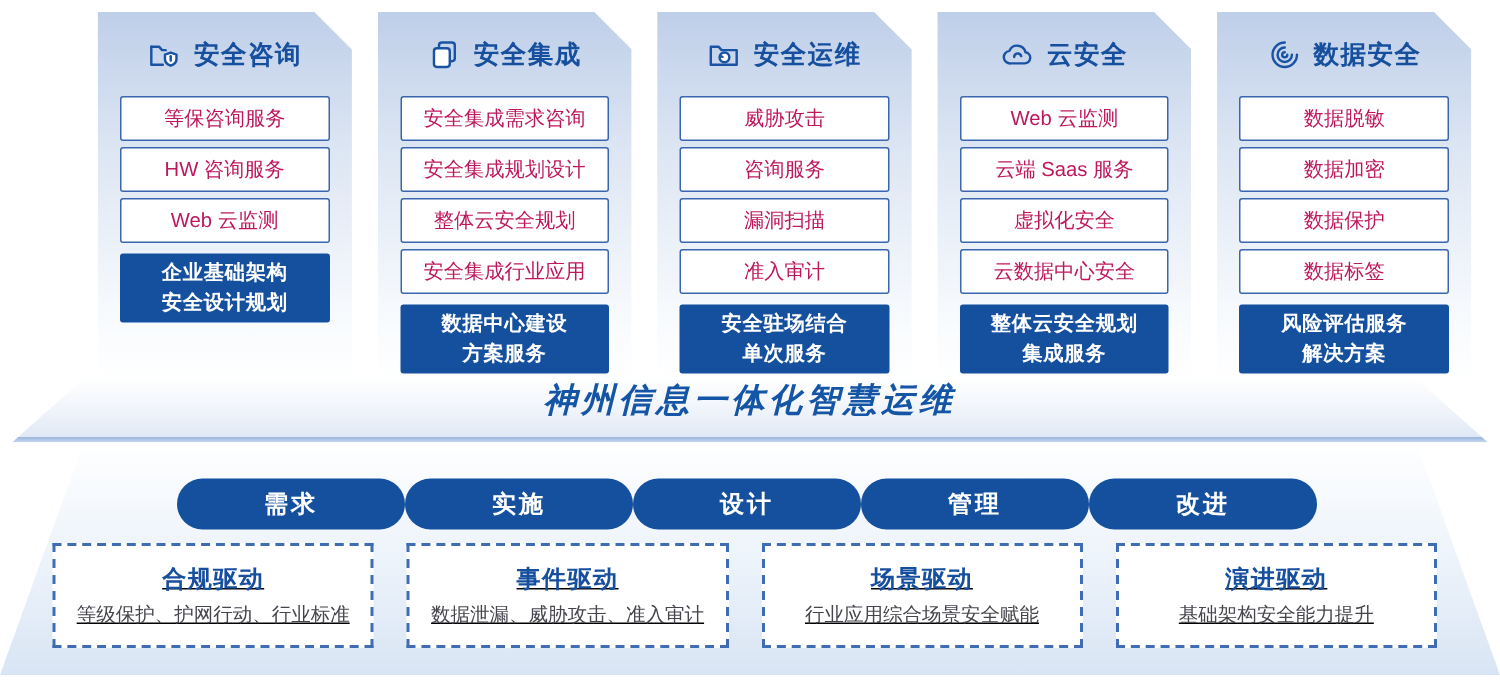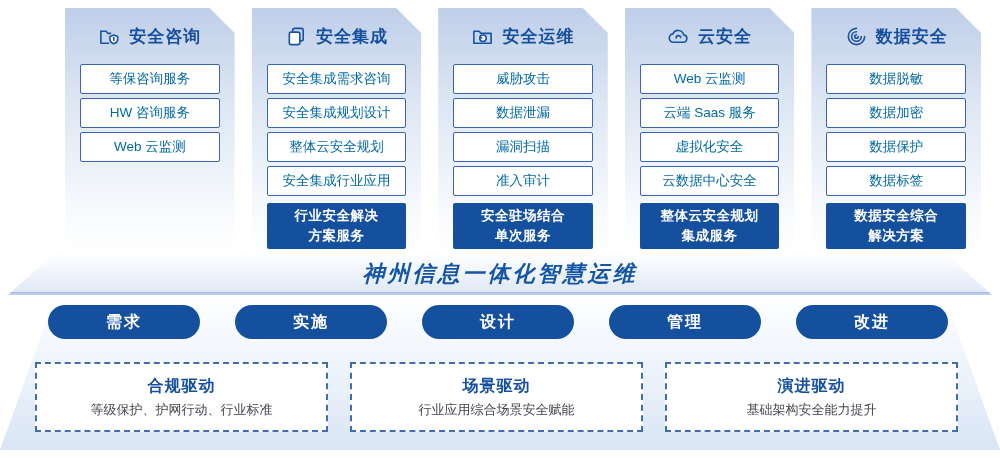--- a/index.html
+++ b/index.html
@@ -15,54 +15,54 @@
     background:linear-gradient(180deg,#bfcfe9 0%,#dde6f3 38%,#f7fafd 82%,#ffffff 100%);
     padding:0 15px;box-sizing:border-box;
   }
   .card-header{height:56px;display:flex;align-items:center;justify-content:center;gap:8px;}
   .card-title{font-size:17px;font-weight:bold;color:#174f9f;letter-spacing:1px;white-space:nowrap;}
   .card-icon{width:23px;height:23px;flex:0 0 auto;display:block;}
   .items{display:flex;flex-direction:column;gap:4px;}
   .item{
     height:28px;background:#ffffff;border:1px solid #3966ae;border-radius:2px;
     display:flex;align-items:center;justify-content:center;
-    font-size:13.5px;color:#0369a1;white-space:nowrap;
+    font-size:13.5px;color:#be185d;white-space:nowrap;
   }
   .highlight{
     margin-top:7px;height:46px;background:#15509f;border-radius:2px;
     display:flex;flex-direction:column;align-items:center;justify-content:center;
     color:#ffffff;font-weight:bold;font-size:13.5px;line-height:1.45;letter-spacing:.5px;
   }
   
   .banner{
     position:absolute;left:8px;top:252px;width:984px;height:43px;
     clip-path:polygon(4.9% 0,95.1% 0,100% 100%,0 100%);
     background:linear-gradient(180deg,#ffffff 0%,#eef3fa 55%,#dfe8f5 92%,#9db7dd 92%,#c8d7ee 100%);
-    display:flex;align-items:center;justify-content:center;
+    display:flex;align-items:flex-start;justify-content:center;
   }
   .banner-title{
     font-size:22px;font-weight:bold;font-style:italic;color:#1456a5;letter-spacing:3px;
   }
   
   .platform{
     position:absolute;left:0;top:300px;width:1000px;height:150px;
     clip-path:polygon(5.4% 0,94.6% 0,100% 100%,0 100%);
     background:linear-gradient(180deg,#fdfeff 0%,#eef4fb 45%,#d9e5f4 100%);
   }
   .phases{
-    position:absolute;left:48px;top:305px;width:900px;
-    display:flex;justify-content:space-between;
+    position:absolute;left:48px;top:319px;width:900px;
+    display:flex;justify-content:center;
   }
   .phase-pill{
     width:152px;height:34px;background:#15509f;border-radius:17px;
     display:flex;align-items:center;justify-content:center;
     color:#ffffff;font-size:16px;font-weight:bold;letter-spacing:2px;
   }
   .drivers{
-    position:absolute;left:35px;top:362px;width:923px;display:flex;gap:22px;
+    position:absolute;left:35px;top:362px;width:923px;display:flex;gap:22px;text-decoration:underline;
   }
   .driver{
     flex:1;height:66px;background:#ffffff;border:2px dashed #3f6cb2;
     display:flex;flex-direction:column;align-items:center;justify-content:center;gap:4px;
     box-sizing:content-box;
   }
   .driver-title{font-size:16px;font-weight:bold;color:#174f9f;letter-spacing:1px;}
   .driver-desc{font-size:13px;color:#45454d;white-space:nowrap;}
   .icon-stroke{fill:none;stroke:#1a53a5;stroke-width:1.7;stroke-linecap:round;stroke-linejoin:round;}
   .icon-fill{fill:#1a53a5;stroke:none;}
@@ -83,54 +83,58 @@
           <path class="icon-white" d="M16.5 10.5 l4 1.4 v3.2 c0 2.3 -1.9 3.7 -4 4.5 c-2.1 -.8 -4 -2.2 -4 -4.5 v-3.2 z"></path>
           <path class="icon-stroke" d="M16.5 13 v3"></path>
         </svg>
         <span class="card-title">安全咨询</span>
       </div>
       <div class="items">
         <div class="item">等保咨询服务</div>
         <div class="item">HW 咨询服务</div>
         <div class="item">Web 云监测</div>
       </div>
+      <div class="highlight">
+        <span>企业基础架构</span>
+        <span>安全设计规划</span>
+      </div>
     </div>
 
     <div class="card">
       <div class="card-header">
         <svg class="card-icon" viewBox="0 0 24 24">
           <rect class="icon-stroke" x="8" y="3.5" width="11" height="13" rx="2"></rect>
           <rect class="icon-white" x="4.5" y="7.5" width="11" height="13" rx="2"></rect>
         </svg>
         <span class="card-title">安全集成</span>
       </div>
       <div class="items">
         <div class="item">安全集成需求咨询</div>
         <div class="item">安全集成规划设计</div>
         <div class="item">整体云安全规划</div>
         <div class="item">安全集成行业应用</div>
       </div>
       <div class="highlight">
-        <span>行业安全解决</span>
+        <span>数据中心建设</span>
         <span>方案服务</span>
       </div>
     </div>
 
     <div class="card">
       <div class="card-header">
         <svg class="card-icon" viewBox="0 0 24 24">
           <path class="icon-stroke" d="M3 6.5 h5.5 l2 2.3 H21 V19 H3 z"></path>
           <circle class="icon-white" cx="12.5" cy="13.8" r="3.4"></circle>
           <path class="icon-fill" d="M12.5 13.8 L10.5 12 A3 3 0 0 0 9.7 14.5 z"></path>
         </svg>
         <span class="card-title">安全运维</span>
       </div>
       <div class="items">
         <div class="item">威胁攻击</div>
-        <div class="item">数据泄漏</div>
+        <div class="item">咨询服务</div>
         <div class="item">漏洞扫描</div>
         <div class="item">准入审计</div>
       </div>
       <div class="highlight">
         <span>安全驻场结合</span>
         <span>单次服务</span>
       </div>
     </div>
 
     <div class="card">
@@ -162,21 +166,21 @@
         </svg>
         <span class="card-title">数据安全</span>
       </div>
       <div class="items">
         <div class="item">数据脱敏</div>
         <div class="item">数据加密</div>
         <div class="item">数据保护</div>
         <div class="item">数据标签</div>
       </div>
       <div class="highlight">
-        <span>数据安全综合</span>
+        <span>风险评估服务</span>
         <span>解决方案</span>
       </div>
     </div>
 
   </div>
 
   <div class="banner">
     <span class="banner-title">神州信息一体化智慧运维</span>
   </div>
 
@@ -189,20 +193,24 @@
     <div class="phase-pill">管理</div>
     <div class="phase-pill">改进</div>
   </div>
 
   <div class="drivers">
     <div class="driver">
       <span class="driver-title">合规驱动</span>
       <span class="driver-desc">等级保护、护网行动、行业标准</span>
     </div>
     <div class="driver">
+      <span class="driver-title">事件驱动</span>
+      <span class="driver-desc">数据泄漏、威胁攻击、准入审计</span>
+    </div>
+    <div class="driver">
       <span class="driver-title">场景驱动</span>
       <span class="driver-desc">行业应用综合场景安全赋能</span>
     </div>
     <div class="driver">
       <span class="driver-title">演进驱动</span>
       <span class="driver-desc">基础架构安全能力提升</span>
     </div>
   </div>
 
 </div>

